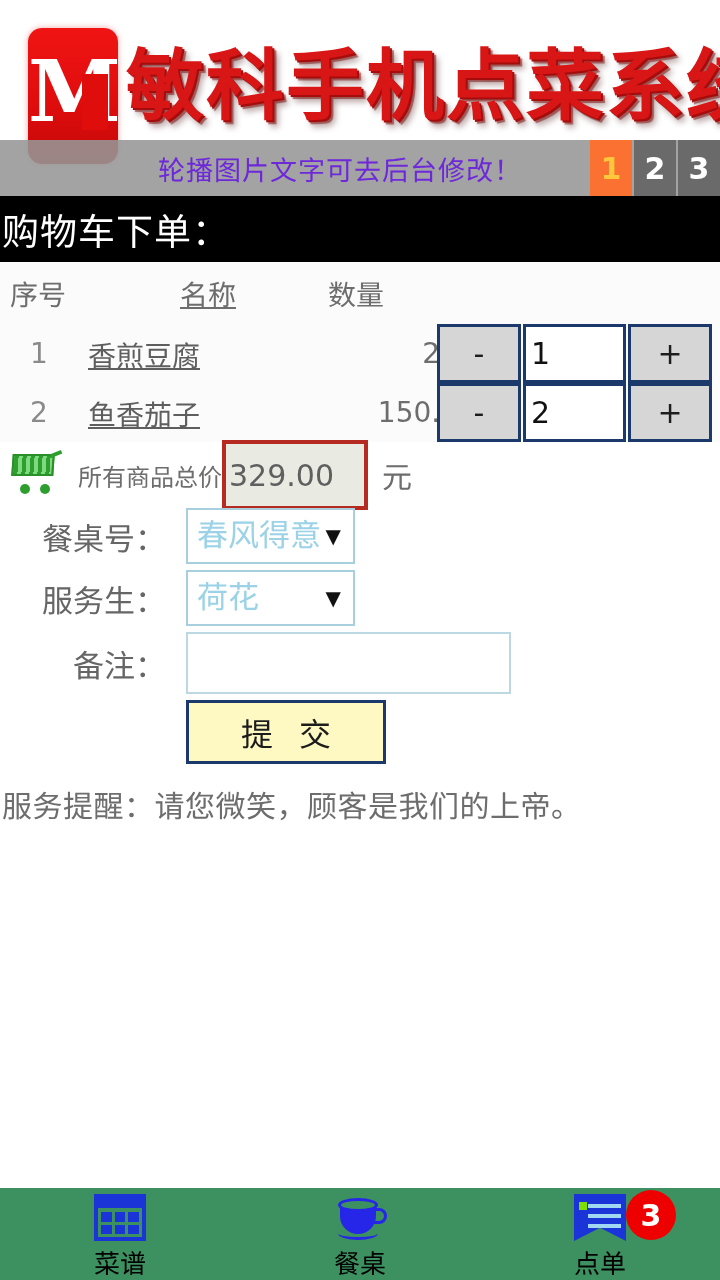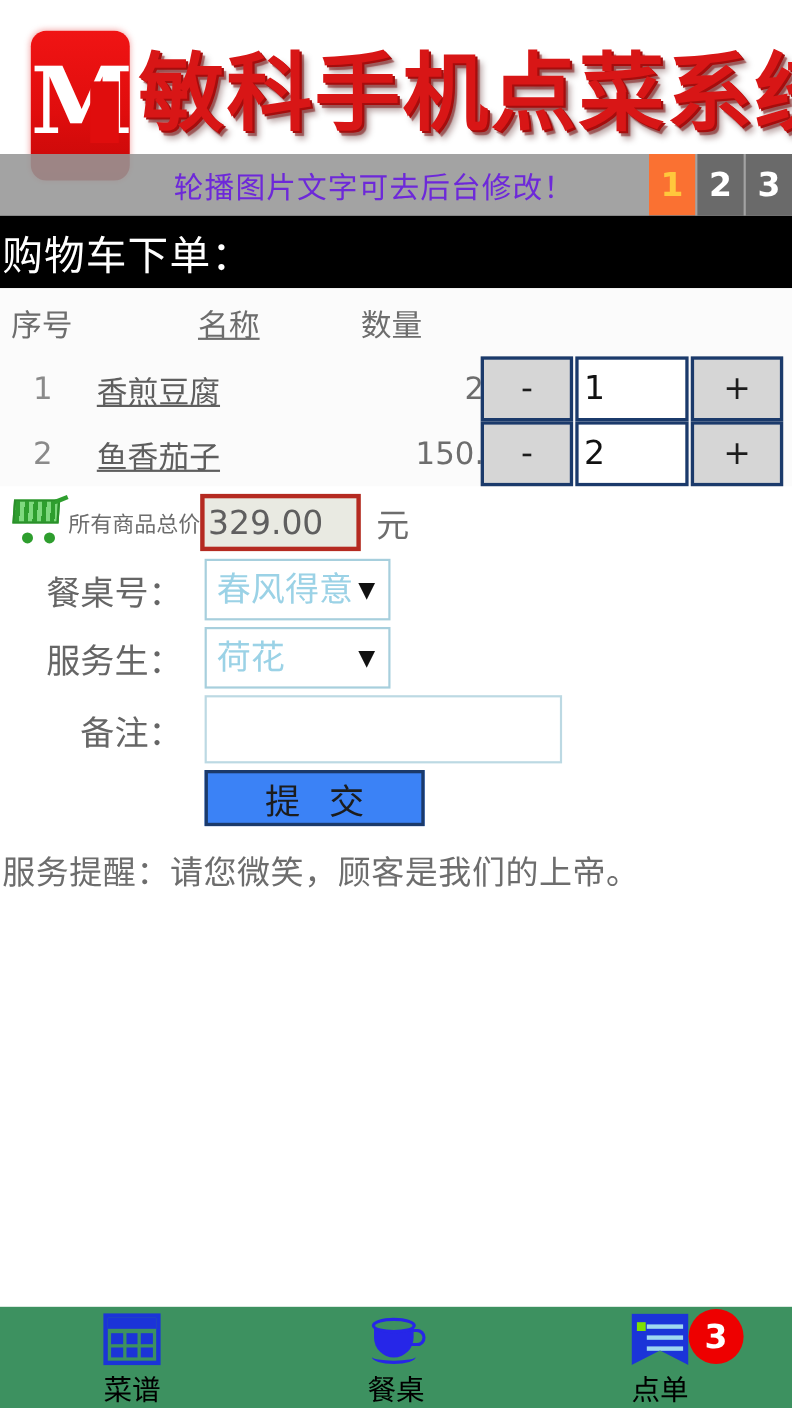--- a/index.html
+++ b/index.html
@@ -218,26 +218,26 @@
     position: absolute;
     top: 32px;
     width: 10px; height: 10px;
     border-radius: 50%;
     background: #2e9e2e;
   }
   .cart-icon .wheel.w1 { left: 14px; }
   .cart-icon .wheel.w2 { left: 34px; }
 
   .total-label {
-    font-size: 20px;
+    font-size: 24px;
     color: #6d6d6d;
-    margin-left: 0;
+    margin-left: 16px;
   }
   .total-value-box {
-    width: 146px; height: 52px;
+    width: 146px; height: 70px;
     border: 4px solid #b52a21;
     background: #e9eae2;
     box-sizing: border-box;
     display: flex;
     align-items: center;
     font-size: 30px;
     color: #5f5f5f;
     padding-left: 3px;
   }
   .total-unit {
@@ -292,22 +292,22 @@
     border: 2px solid #bcd9e3;
     background: #ffffff;
     box-sizing: border-box;
   }
   .submit-row {
     display: flex;
     margin-top: 6px;
   }
   .submit-spacer { width: 186px; }
   .submit-button {
-    width: 200px; height: 51px;
-    background: #3b82f6;
+    width: 200px; height: 64px;
+    background: #fef9c3;
     border: 3px solid #1b3a6b;
     box-sizing: border-box;
     display: flex;
     align-items: center;
     justify-content: center;
     font-size: 32px;
     color: #1c1c1c;
     letter-spacing: 8px;
     text-indent: 8px;
   }

